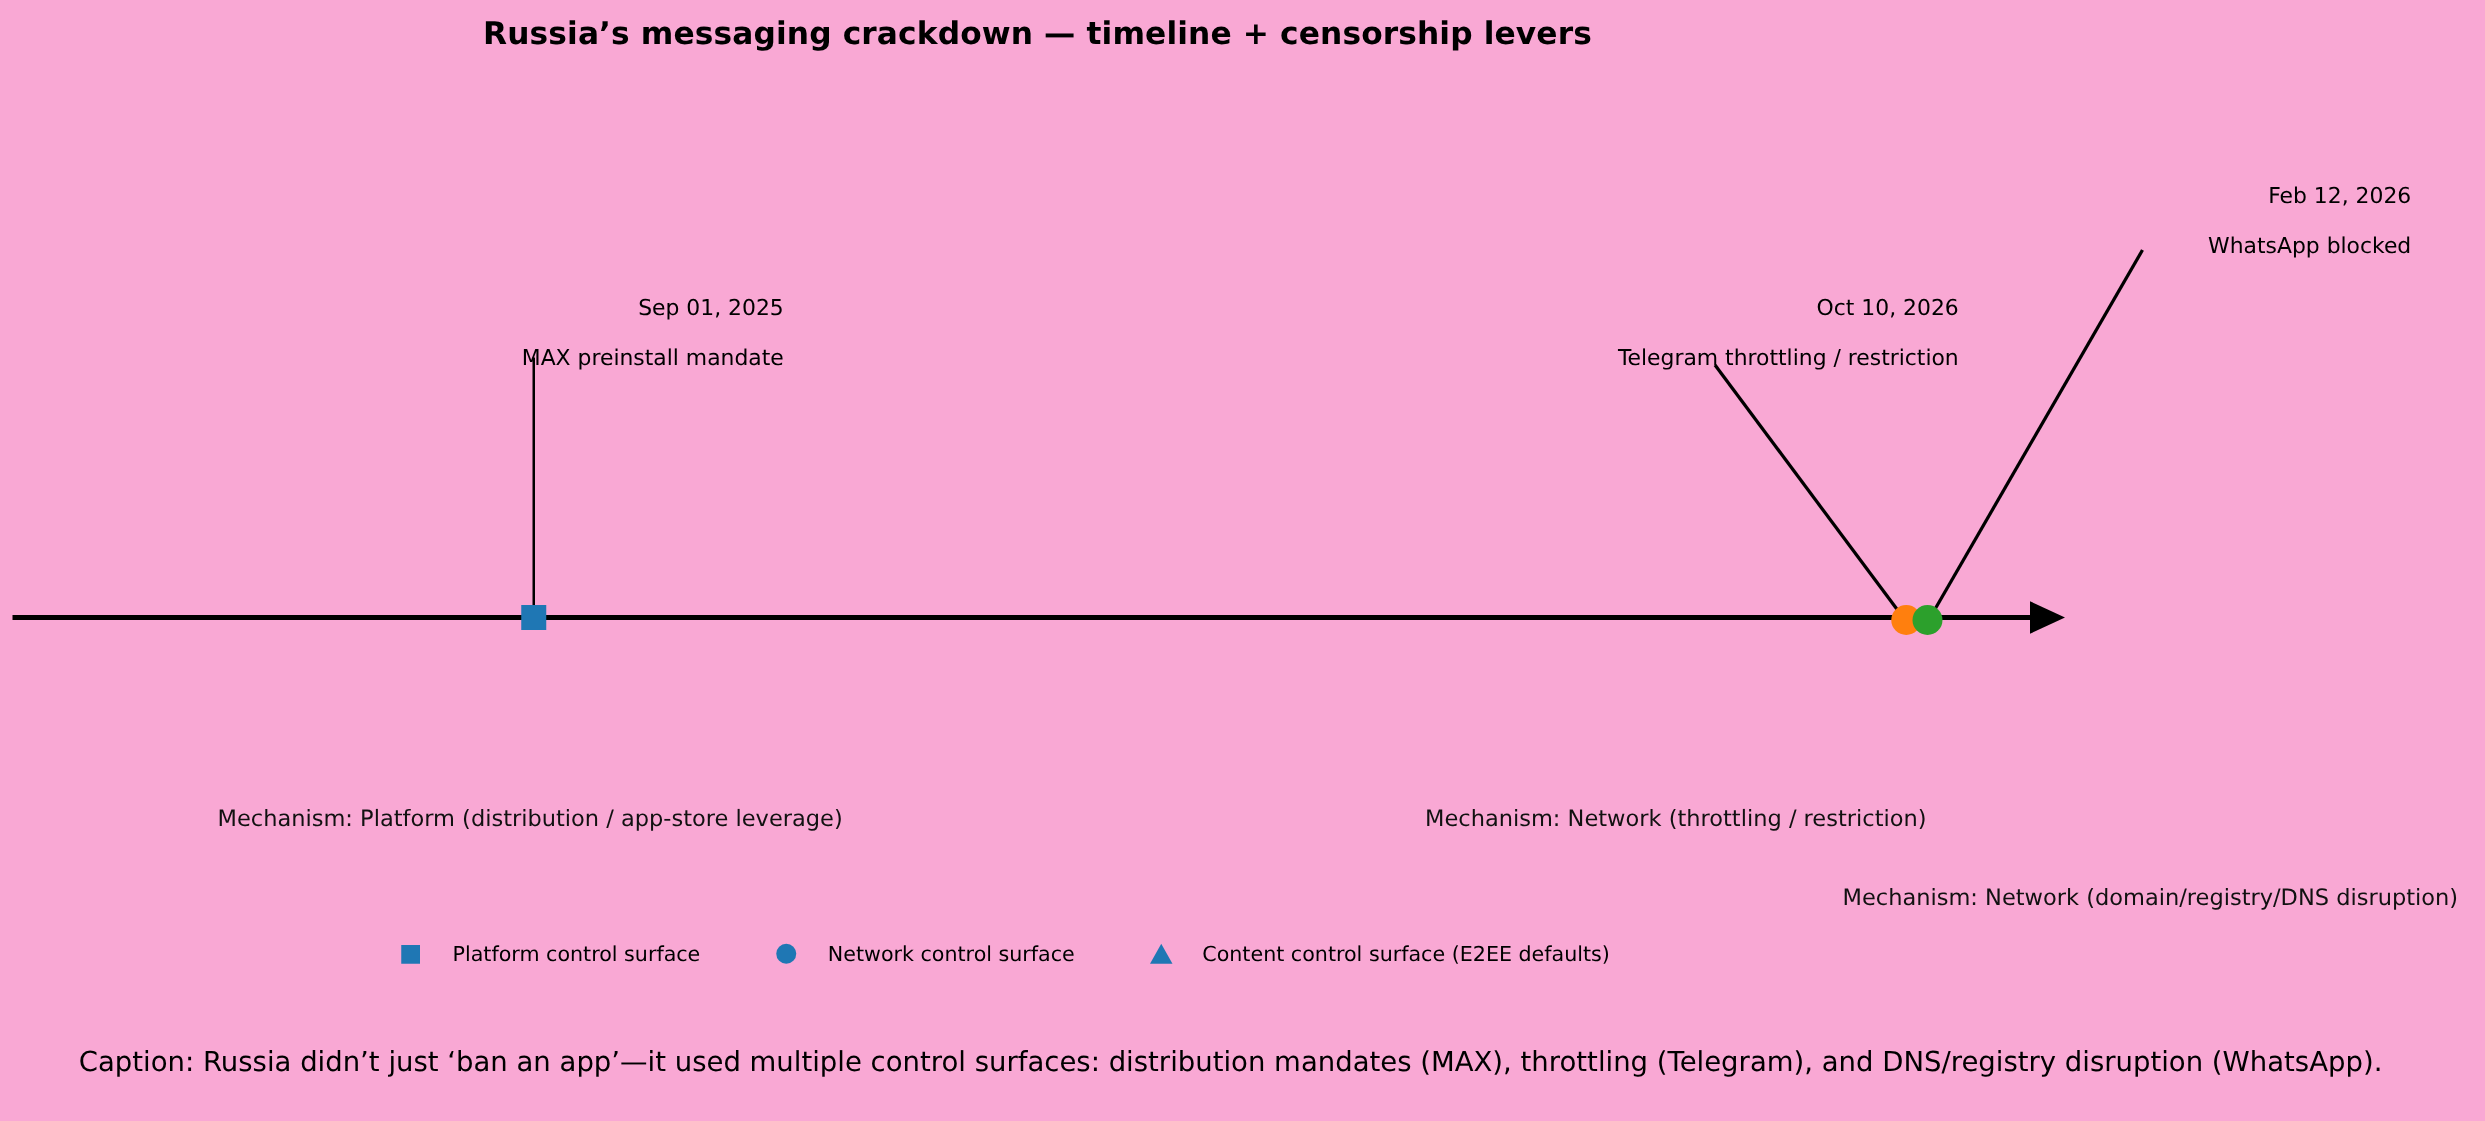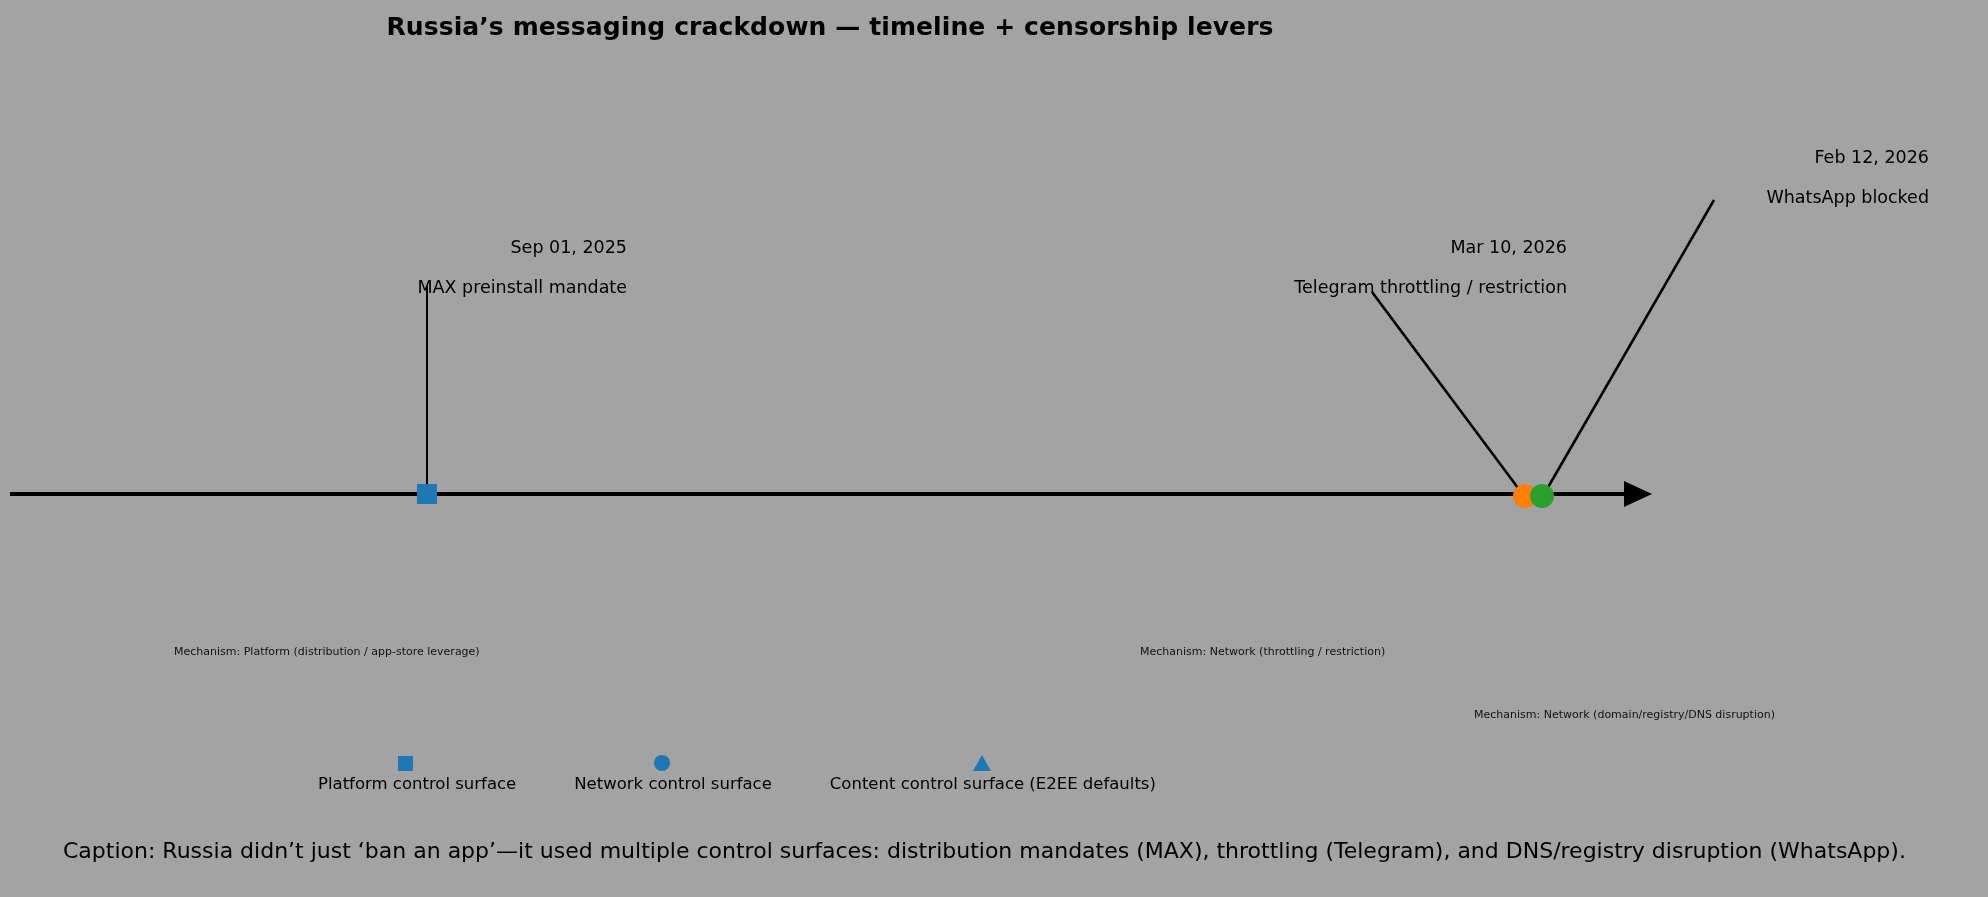--- a/index.html
+++ b/index.html
@@ -8,21 +8,21 @@
     background: #ffffff;
   }
   body {
     font-family: "DejaVu Sans", "Liberation Sans", sans-serif;
     color: #000000;
   }
   #figure {
     position: relative;
     width: 1988px;
     height: 897px;
-    background: #a3a3a3;
+    background: #f9a8d4;
     overflow: hidden;
   }
   #axes-svg {
     position: absolute;
     left: 0;
     top: 0;
     width: 1988px;
     height: 897px;
     pointer-events: none;
   }
@@ -49,38 +49,37 @@
     color: #000000;
     text-align: right;
     white-space: nowrap;
   }
   .annotation .ann-date { display: block; }
   .annotation .ann-label { display: block; margin-top: 20px; }
 
   
   .mechanism {
     position: absolute;
-    font-size: 11px;
+    font-size: 18px;
     color: #111111;
     white-space: nowrap;
   }
 
   
   #legend {
     position: absolute;
     left: 318px;
     top: 752px;
     display: flex;
     flex-direction: row;
     align-items: center;
     gap: 0px;
   }
   .legend-entry {
     display: flex;
-    flex-direction: column;
     align-items: center;
     margin-right: 58px;
   }
   .legend-entry:last-child { margin-right: 12px; }
   .legend-swatch {
     width: 22px;
     height: 22px;
     display: inline-block;
     margin-right: 22px;
     flex: 0 0 auto;
@@ -154,21 +153,21 @@
 
     <circle cx="1542" cy="496" r="12" fill="#2ca02c"></circle>
   </svg>
 
   <div class="annotation" style="left: 227px; top: 238px; width: 400px;">
     <span class="ann-date">Sep 01, 2025</span>
     <span class="ann-label">MAX preinstall mandate</span>
   </div>
 
   <div class="annotation" style="left: 1107px; top: 238px; width: 460px;">
-    <span class="ann-date">Mar 10, 2026</span>
+    <span class="ann-date">Oct 10, 2026</span>
     <span class="ann-label">Telegram throttling / restriction</span>
   </div>
 
   <div class="annotation" style="left: 1529px; top: 148px; width: 400px;">
     <span class="ann-date">Feb 12, 2026</span>
     <span class="ann-label">WhatsApp blocked</span>
   </div>
 
   <div class="mechanism" style="left: 174px; top: 645px;">Mechanism: Platform (distribution / app-store leverage)</div>
 

